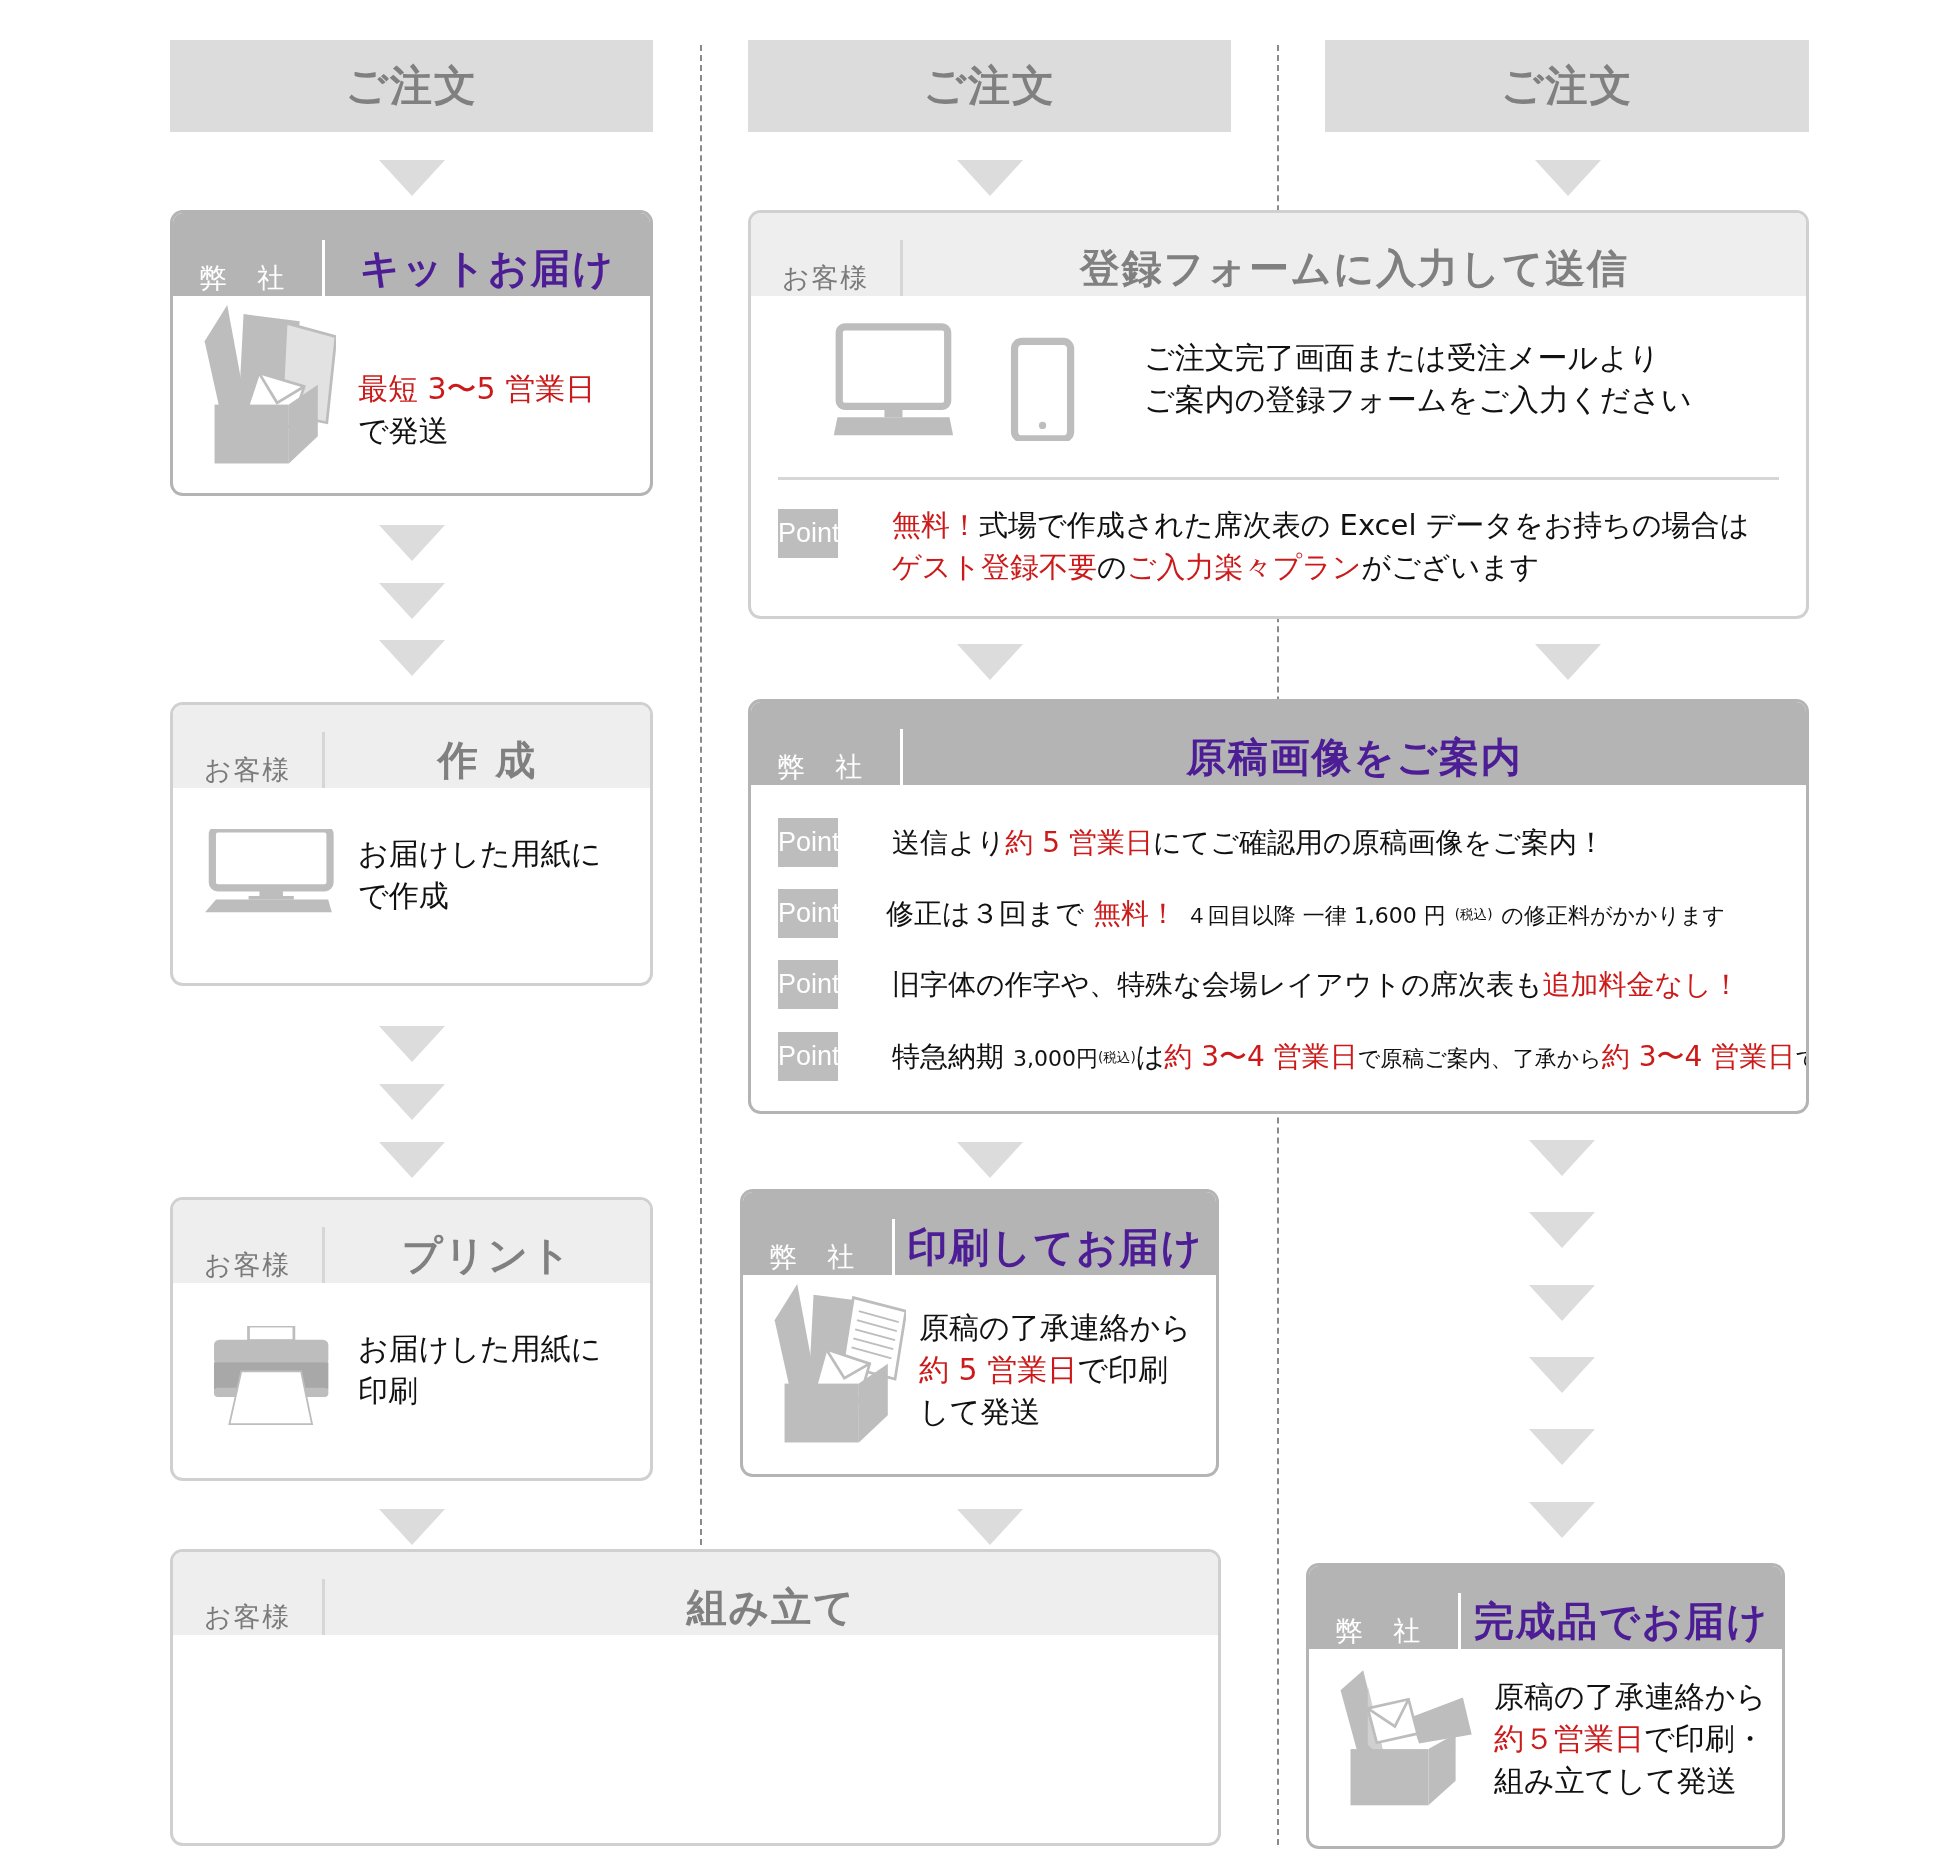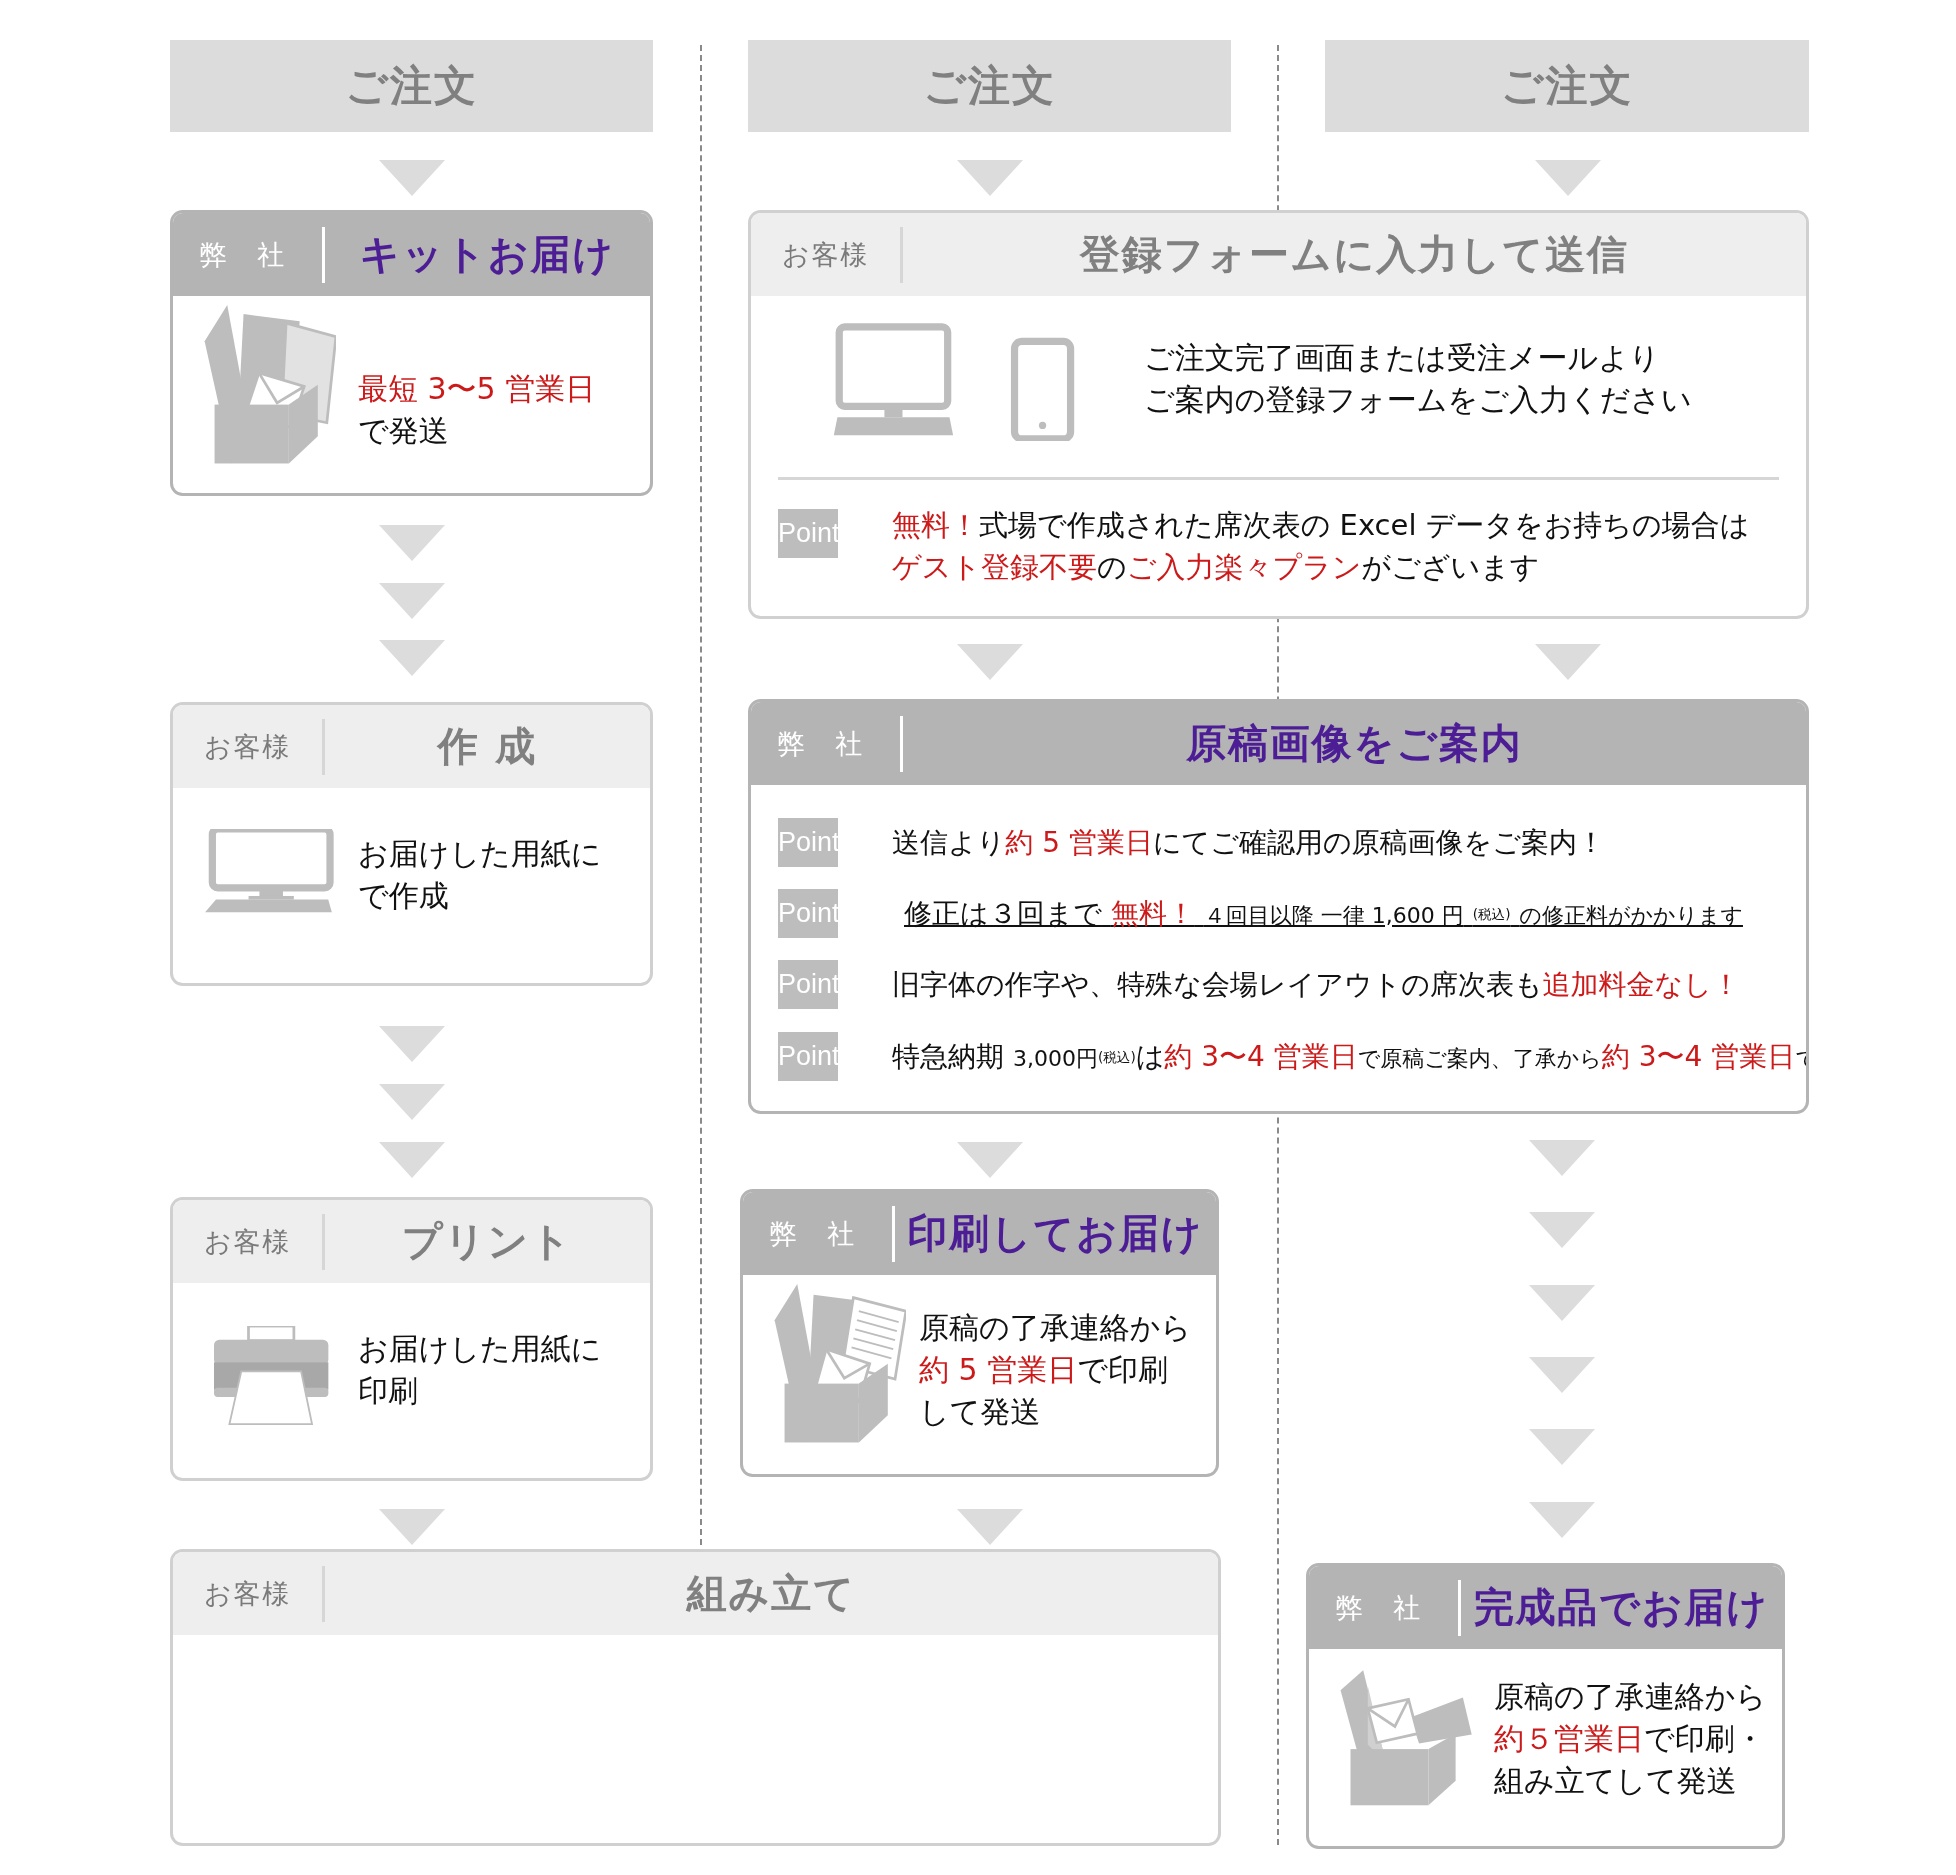--- a/index.html
+++ b/index.html
@@ -3,21 +3,21 @@
 <meta charset="utf-8">
 <style>
   html,body{margin:0;padding:0;background:#fff;}
   body{width:1957px;height:1875px;position:relative;overflow:hidden;font-family:"DejaVu Sans","Liberation Sans",sans-serif;color:#111;}
   .abs{position:absolute;}
   .vdash{position:absolute;top:45px;width:0;border-left:2.7px dashed #8a8a8a;}
   .order-bar{position:absolute;height:92px;background:#dcdcdc;display:flex;align-items:center;justify-content:center;font-size:42px;font-weight:bold;color:#808080;letter-spacing:1.8px;}
   .arrow{position:absolute;width:0;height:0;border-left:33px solid transparent;border-right:33px solid transparent;border-top:36px solid #dcdcdc;}
   .card{position:absolute;border:3.6px solid #d0d0d0;border-radius:12.7px;background:#fff;box-sizing:border-box;overflow:hidden;}
   .card.company{border-color:#b4b4b4;}
-  .card-head{position:absolute;left:0;right:0;top:0;height:83px;display:flex;align-items:center;}
+  .card-head{position:absolute;left:0;right:0;top:0;height:83px;display:flex;align-items:flex-end;}
   .card.customer .card-head{background:#eeeeee;}
   .card.company .card-head{background:#b4b4b4;}
   .actor{width:149px;text-align:center;font-size:27px;letter-spacing:1.8px;}
   .card.customer .actor{color:#7a7a7a;}
   .card.company .actor{color:#fff;letter-spacing:11px;}
   .sep{width:2.7px;height:56px;}
   .card.customer .sep{background:#d6d6d6;}
   .card.company .sep{background:#fff;}
   .title{flex:1;text-align:center;font-size:40px;font-weight:bold;letter-spacing:1.8px;}
   .card.customer .title{color:#808080;}
@@ -180,21 +180,21 @@
     <div class="sep"></div>
     <div class="title">原稿画像をご案内</div>
   </div>
   <div class="body">
     <div class="point-badge" style="left:27px;top:33px;">Point</div>
     <div class="point-text" style="left:141px;top:33px;">
       <span>送信より</span><span class="red">約 5 営業日</span><span>にてご確認用の原稿画像をご案内！</span>
     </div>
 
     <div class="point-badge" style="left:27px;top:104px;">Point</div>
-    <div class="point-text" style="left:153px;top:104px;text-decoration:underline;">
+    <div class="point-text" style="left:135px;top:104px;">
       <span>修正は３回まで</span> <span class="red">無料！</span>
       <span class="small">４回目以降 一律 1,600 円</span>
       <span class="tiny">(税込)</span>
       <span class="small">の修正料がかかります</span>
     </div>
 
     <div class="point-badge" style="left:27px;top:175px;">Point</div>
     <div class="point-text" style="left:141px;top:175px;">
       <span>旧字体の作字や、特殊な会場レイアウトの席次表も</span><span class="red">追加料金なし！</span>
     </div>

